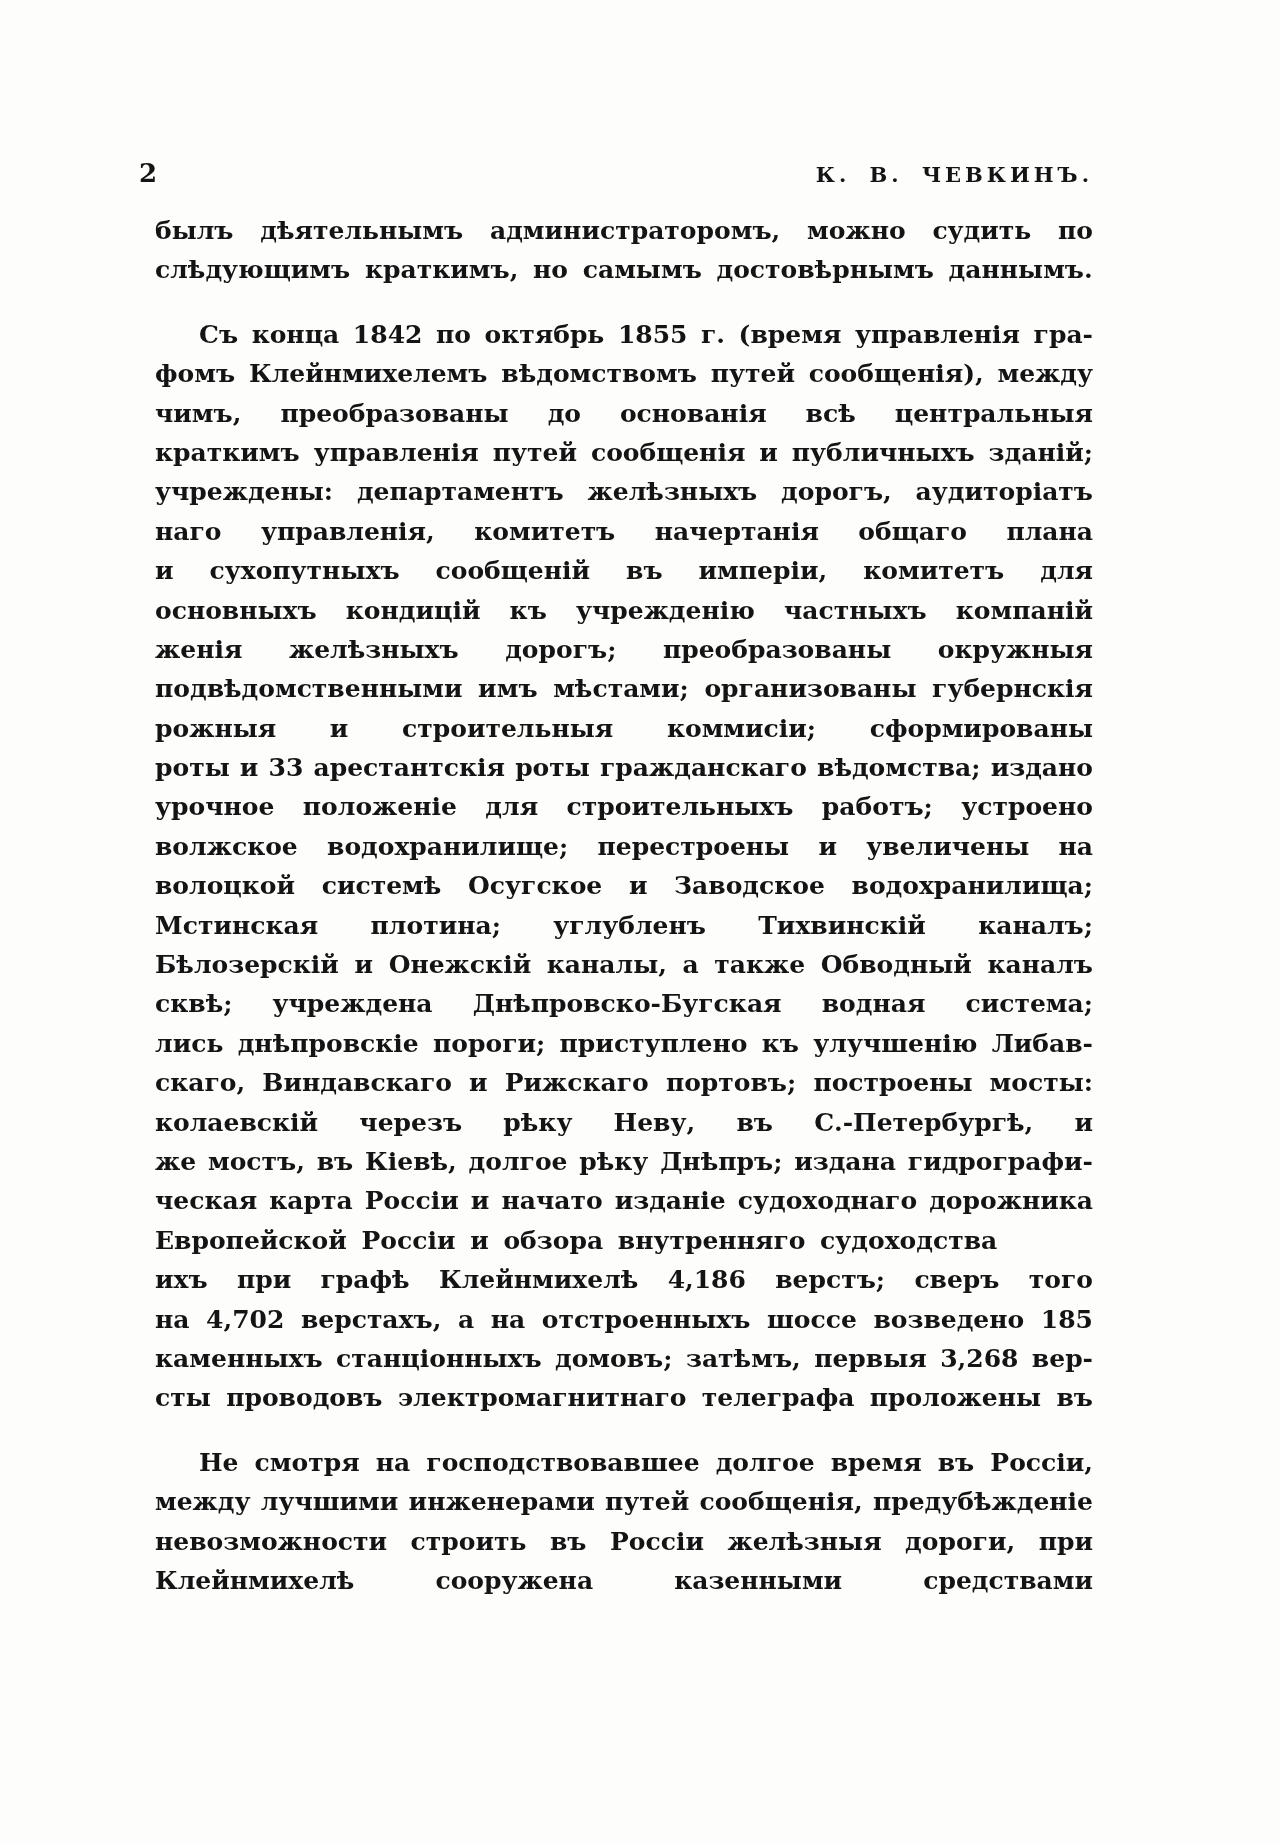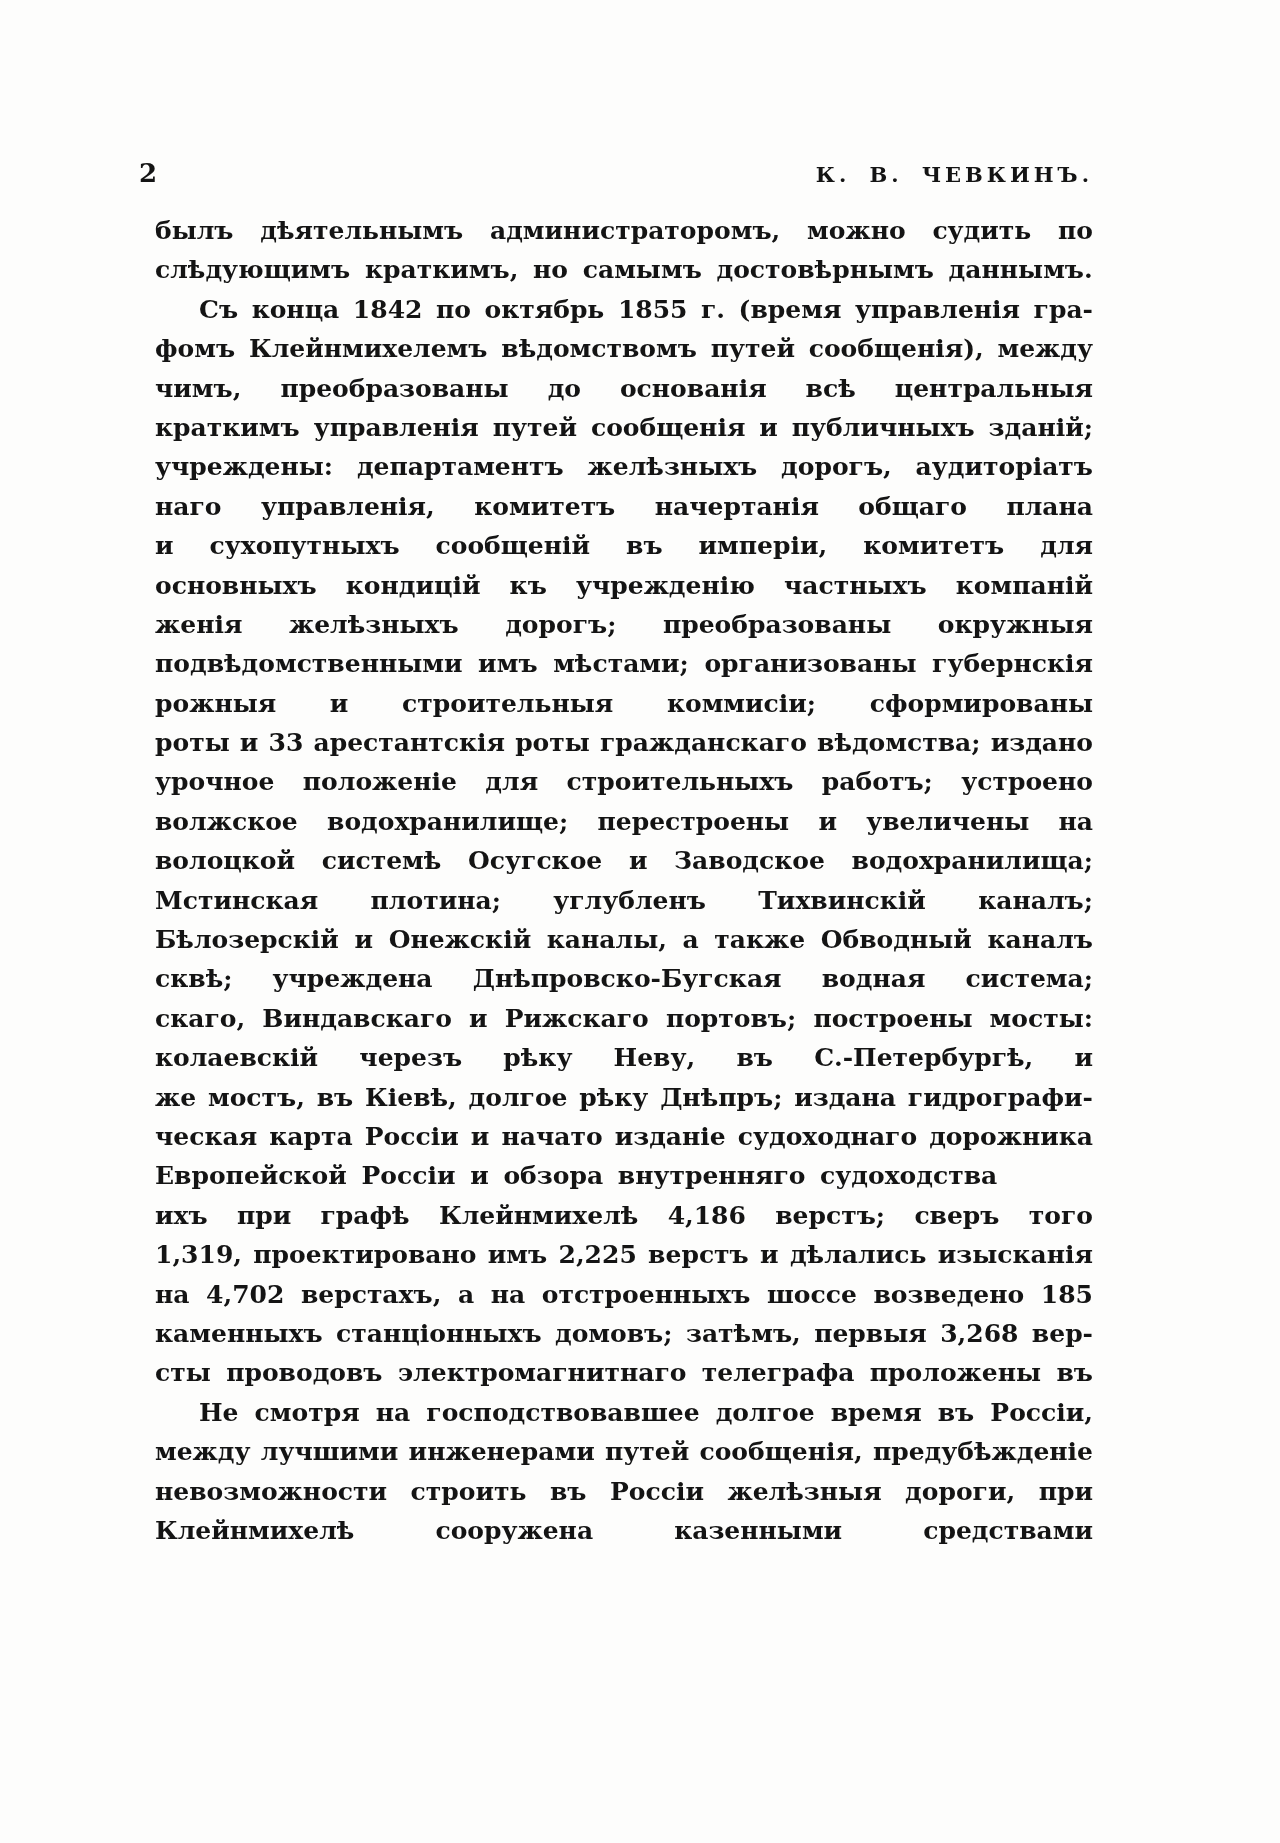--- a/index.html
+++ b/index.html
@@ -56,20 +56,21 @@
     text-align-last: justify;
     word-spacing: 1px;
   }
   .line.last {
     text-align: left;
     text-align-last: left;
     word-spacing: 6px;
   }
   .line.indent {
     text-indent: 44px;
+    margin-top: 25px;
   }
 </style>
 </head>
 <body>
 
 <div class="scan-page">
   <div class="running-head">
     <span class="page-num">2</span>
     <span class="head-title">К. В. ЧЕВКИНЪ.</span>
   </div>
@@ -87,27 +88,27 @@
       <div class="line">женія желѣзныхъ дорогъ; преобразованы окружныя правленія съ</div>
       <div class="line">подвѣдомственными имъ мѣстами; организованы губернскія до-</div>
       <div class="line">рожныя и строительныя коммисіи; сформированы военнорабочія</div>
       <div class="line">роты и 33 арестантскія роты гражданскаго вѣдомства; издано новое</div>
       <div class="line">урочное положеніе для строительныхъ работъ; устроено Верхне-</div>
       <div class="line">волжское водохранилище; перестроены и увеличены на Вышне-</div>
       <div class="line">волоцкой системѣ Осугское и Заводское водохранилища; сооружена</div>
       <div class="line">Мстинская плотина; углубленъ Тихвинскій каналъ; сооружены</div>
       <div class="line">Бѣлозерскій и Онежскій каналы, а также Обводный каналъ въ Мо-</div>
       <div class="line">сквѣ; учреждена Днѣпровско-Бугская водная система; расчища-</div>
+      <div class="line">лись днѣпровскіе пороги; приступлено къ улучшенію Либав-</div>
       <div class="line">скаго, Виндавскаго и Рижскаго портовъ; построены мосты: Ни-</div>
       <div class="line">колаевскій черезъ рѣку Неву, въ С.-Петербургѣ, и Николаевскій</div>
       <div class="line">же мостъ, въ Кіевѣ, долгое рѣку Днѣпръ; издана гидрографи-</div>
       <div class="line">ческая карта Россіи и начато изданіе судоходнаго дорожника</div>
       <div class="line last">Европейской Россіи и обзора внутренняго судоходства имперіи.</div>
       <div class="line">ихъ при графѣ Клейнмихелѣ 4,186 верстъ; сверъ того строилось</div>
-      <div class="line">1,319, проектировано имъ 2,225 верстъ и дѣлались изысканія</div>
       <div class="line">на 4,702 верстахъ, а на отстроенныхъ шоссе возведено 185</div>
       <div class="line">каменныхъ станціонныхъ домовъ; затѣмъ, первыя 3,268 вер-</div>
       <div class="line">сты проводовъ электромагнитнаго телеграфа проложены въ тотъ</div>
       <div class="line indent">Не смотря на господствовавшее долгое время въ Россіи, даже</div>
       <div class="line">между лучшими инженерами путей сообщенія, предубѣжденіе о</div>
       <div class="line">невозможности строить въ Россіи желѣзныя дороги, при графѣ</div>
       <div class="line">Клейнмихелѣ сооружена казенными средствами Николаевская же-</div>
     </div>
 </div>
 

